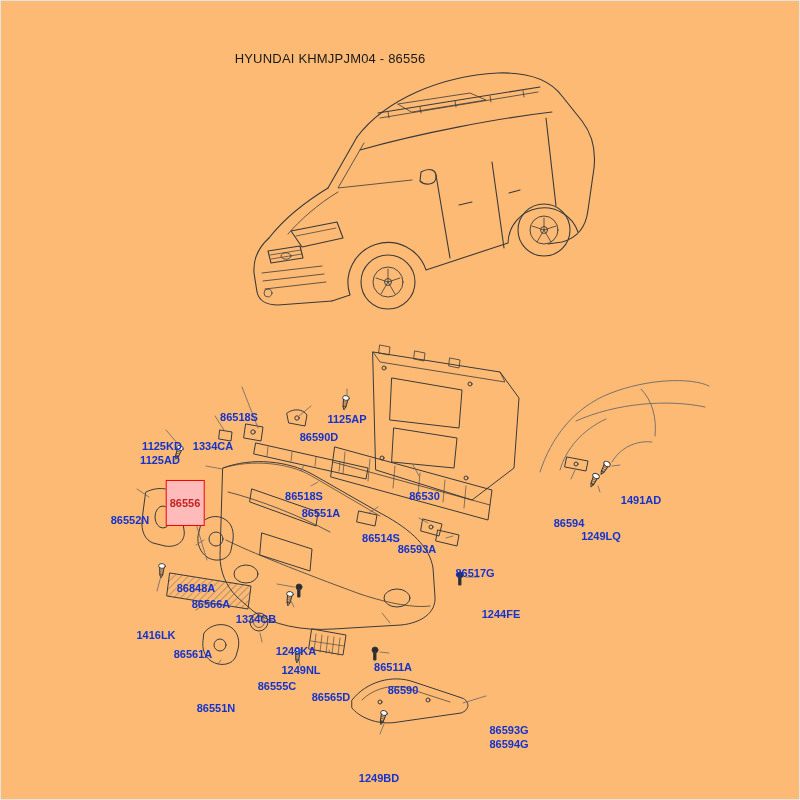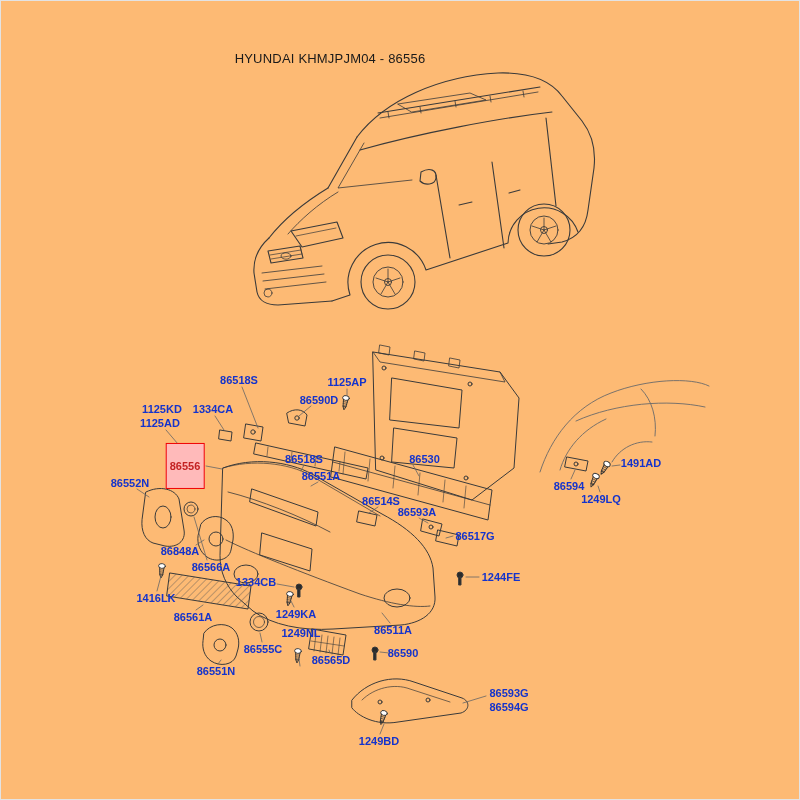--- a/index.html
+++ b/index.html
@@ -1,20 +1,20 @@
 <!DOCTYPE html>
 <html style="--label-color: #1433cc; --hl-bg: #ffbaba; --hl-border: #f00000; --hl-text: #c42222;"><head>
 <meta charset="utf-8">
 <style>
   html,body{margin:0;padding:0;background:#fff;}
   body{width:800px;height:800px;font-family:"Liberation Sans",sans-serif;}
   #stage{position:relative;width:800px;height:800px;background:#fdba74;box-shadow:inset 0 0 0 1px #e3e3e3;overflow:hidden;}
   #artwork{position:absolute;left:0;top:0;}
   #title{position:absolute;left:330px;top:58px;transform:translate(-50%,-50%);font-size:13px;color:#1a1a1a;letter-spacing:.2px;white-space:nowrap;}
-  .part-label{position:absolute;transform:translate(-50%,-50%);font-size:11px;font-weight:bold;color:var(--label-color,#1433cc);white-space:nowrap;line-height:1.1;cursor:pointer;}
+  .part-label{position:absolute;transform:translate(-50%,-50%);font-size:11px;font-weight:bold;color:var(--label-color,#1433cc);white-space:nowrap;line-height:1.1;cursor:pointer;margin-top:37px;}
   .part-label.highlighted{background:var(--hl-bg,#ffbaba);border:1px solid var(--hl-border,#f00000);color:var(--hl-text,#c42222);padding:16px 3px;}
 </style>
 </head>
 <body>
 
 <div id="stage">
 
   <svg id="artwork" width="800" height="800" viewBox="0 0 800 800">
     <defs>
       <pattern id="hatch" width="5" height="5" patternUnits="userSpaceOnUse" patternTransform="rotate(45)">
@@ -188,29 +188,29 @@
       <div class="part-label" style="left: 413px; top: 459px; padding-left: 23px;">86530</div>
       <div class="part-label highlighted" style="left: 185px; top: 466px;">86556</div>
       <div class="part-label" style="left: 321px; top: 476px;">86551A</div>
       <div class="part-label" style="left: 130px; top: 483px;">86552N</div>
       <div class="part-label" style="left: 381px; top: 501px;">86514S</div>
       <div class="part-label" style="left: 417px; top: 512px;">86593A</div>
       <div class="part-label" style="left: 641px; top: 463px; text-align: center;">1491AD</div>
       <div class="part-label" style="left: 569px; top: 486px;">86594</div>
       <div class="part-label" style="left: 601px; top: 499px;">1249LQ</div>
       <div class="part-label" style="left: 475px; top: 536px;">86517G</div>
-      <div class="part-label" style="left: 180px; top: 551px;">86848A</div>
+      <div class="part-label" style="left: 196px; top: 551px;">86848A</div>
       <div class="part-label" style="left: 211px; top: 567px;">86566A</div>
       <div class="part-label" style="left: 501px; top: 577px;">1244FE</div>
       <div class="part-label" style="left: 256px; top: 582px;">1334CB</div>
       <div class="part-label" style="left: 156px; top: 598px;">1416LK</div>
       <div class="part-label" style="left: 296px; top: 614px;">1249KA</div>
       <div class="part-label" style="left: 193px; top: 617px;">86561A</div>
       <div class="part-label" style="left: 393px; top: 630px;">86511A</div>
-      <div class="part-label" style="left: 263px; top: 649px;">86555C</div>
+      <div class="part-label" style="left: 277px; top: 649px;">86555C</div>
       <div class="part-label" style="left: 331px; top: 660px;">86565D</div>
       <div class="part-label" style="left: 403px; top: 653px;">86590</div>
       <div class="part-label" style="left: 216px; top: 671px;">86551N</div>
       <div class="part-label" style="left: 301px; top: 633px; text-align: center;">1249NL</div>
       <div class="part-label" style="left: 509px; top: 693px;">86593G</div>
       <div class="part-label" style="left: 509px; top: 707px;">86594G</div>
       <div class="part-label" style="left: 379px; top: 741px;">1249BD</div>
     </div>
 
 </div>

